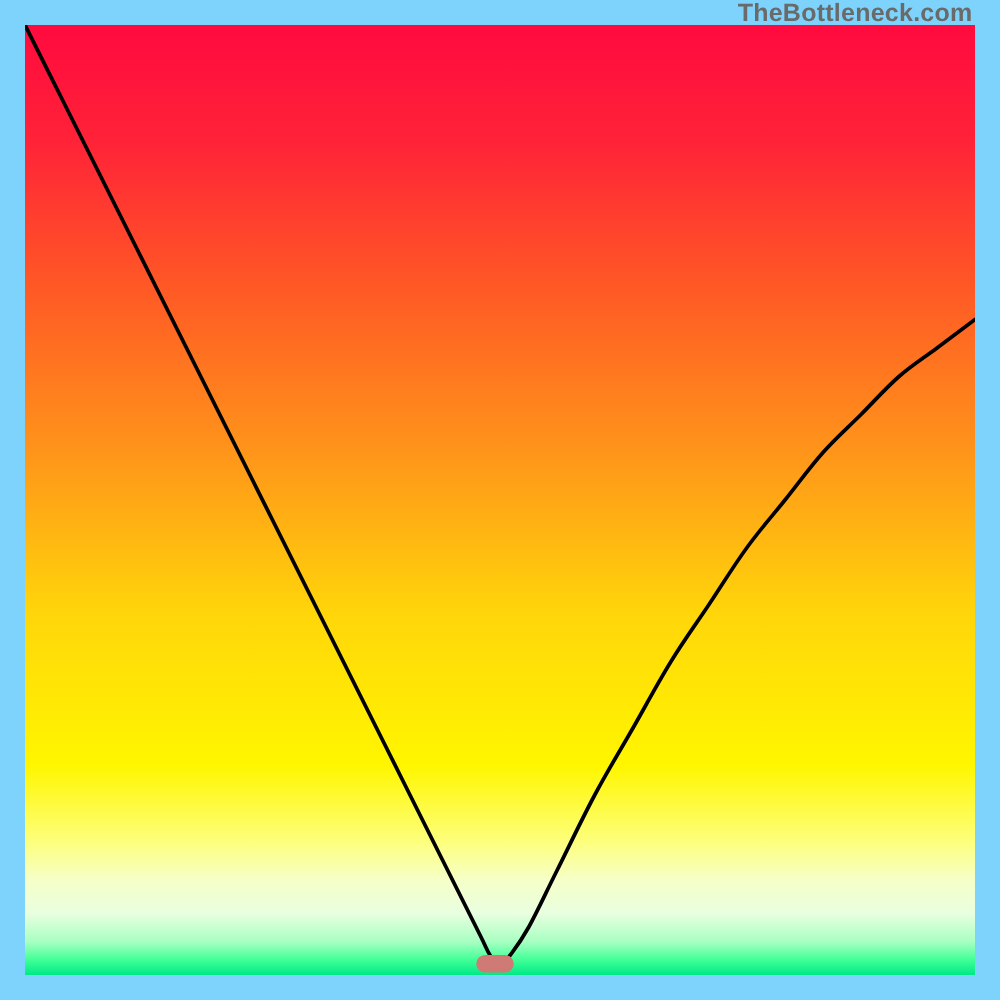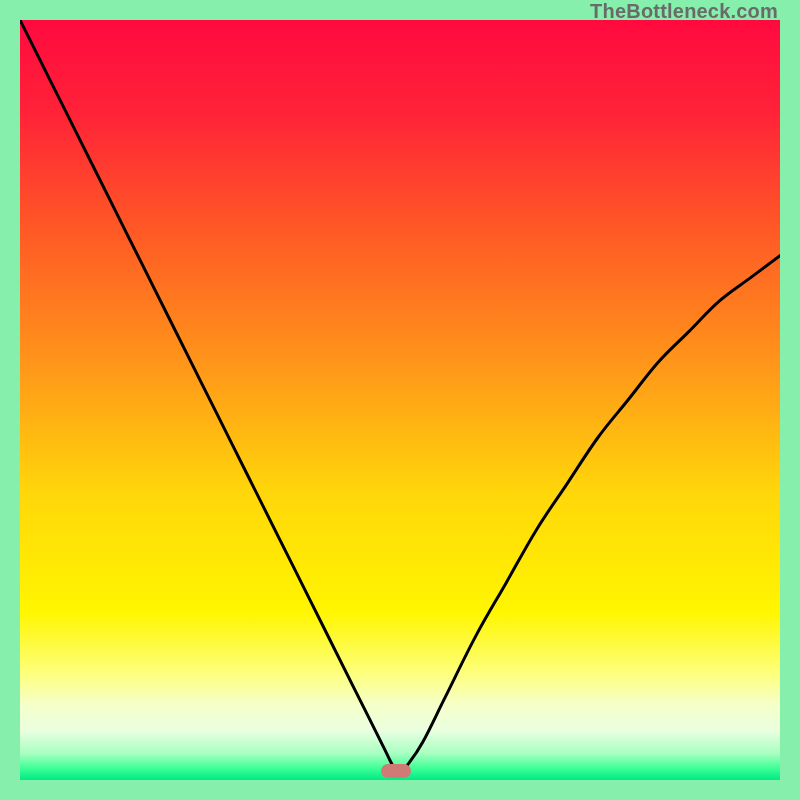--- a/index.html
+++ b/index.html
@@ -9,21 +9,21 @@
     height: 800px;
     background: #000;
     overflow: hidden;
   }
   .frame {
     position: absolute;
     left: 0;
     top: 0;
     width: 800px;
     height: 800px;
-    background: #86efac;
+    background: #7dd3fc;
   }
   .plot-area {
     position: absolute;
     left: 20px;
     top: 20px;
     width: 760px;
     height: 760px;
     overflow: hidden;
   }
   .watermark {

